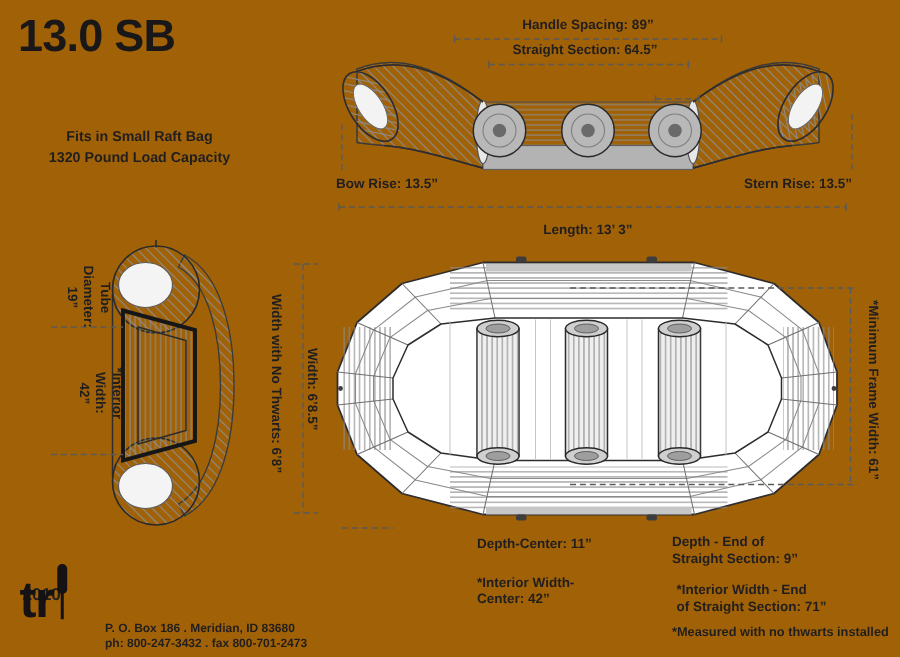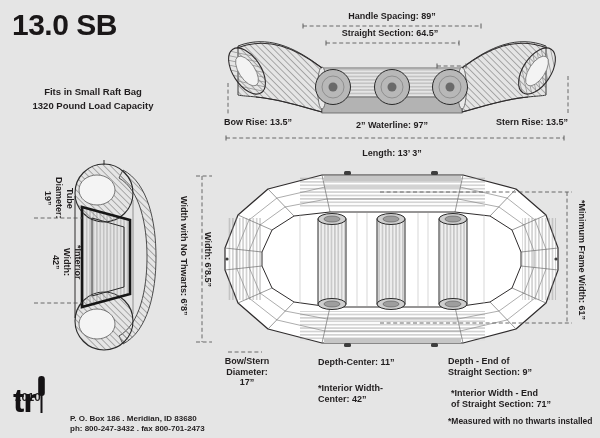--- a/index.html
+++ b/index.html
@@ -1,16 +1,16 @@
 <!DOCTYPE html>
 <html><head>
 <meta charset="utf-8">
 <style>
   html,body{margin:0;padding:0;background:#ffffff;}
-  #page{position:relative;width:600px;height:438px;background:#e5e5e5;overflow:hidden;
+  #page{position:relative;width:600px;height:438px;background:#a16207;overflow:hidden;
         font-family:"Liberation Sans",sans-serif;color:#211e1f;}
   #art{position:absolute;left:0;top:0;}
   .lbl{position:absolute;font-weight:bold;font-size:9px;line-height:10.5px;
        color:#211e1f;white-space:nowrap;}
   .ctr{text-align:center;white-space:normal;}
   .vlbl{position:absolute;writing-mode:vertical-rl;font-weight:bold;font-size:9px;
         color:#211e1f;text-align:center;}
   .vblock{position:absolute;writing-mode:vertical-rl;font-weight:bold;font-size:9px;
           line-height:11px;color:#211e1f;text-align:center;}
   .vblock div{white-space:nowrap;}
@@ -186,44 +186,38 @@
     </g>
   </svg>
 
   <div id="title">13.0 SB</div>
   <div class="sub" style="top:76px">Fits in Small Raft Bag</div>
   <div class="sub" style="top:90px">1320 Pound Load Capacity</div>
 
   <div class="lbl ctr" style="left:292px;top:11px;width:200px">Handle Spacing: 89”</div>
   <div class="lbl ctr" style="left:290px;top:28px;width:200px">Straight Section: 64.5”</div>
   <div class="lbl" style="left:224px;top:117px">Bow Rise: 13.5”</div>
-  <div class="lbl ctr" style="left:292px;top:120px;width:200px">2” Waterline: 97”</div>
   <div class="lbl" style="left:470px;top:117px;width:98px;text-align:right">Stern Rise: 13.5”</div>
   <div class="lbl ctr" style="left:292px;top:148px;width:200px">Length: 13’ 3”</div>
 
   <div class="vblock" style="left:42px;top:174px;height:48px">
     <div>Tube</div>
     <div>Diameter:</div>
     <div>19”</div>
   </div>
   <div class="vblock" style="left:50px;top:238px;height:48px">
     <div>*Interior</div>
     <div>Width:</div>
     <div>42”</div>
   </div>
 
   <div class="vlbl" style="left:179px;top:192px;height:128px">Width with No Thwarts: 6’8”</div>
   <div class="vlbl" style="left:203px;top:226px;height:66px">Width: 6’8.5”</div>
   <div class="vlbl" style="left:577px;top:198px;height:124px">*Minimum Frame Width: 61”</div>
 
-  <div class="lbl ctr" style="left:212px;top:356px;width:70px">
-    <div>Bow/Stern</div>
-    <div>Diameter:</div>
-    <div>17”</div>
-  </div>
   <div class="lbl" style="left:318px;top:357px">Depth-Center: 11”</div>
   <div class="lbl" style="left:318px;top:383px">
     <div>*Interior Width-</div>
     <div>Center: 42”</div>
   </div>
   <div class="lbl" style="left:448px;top:356px">
     <div>Depth - End of</div>
     <div>Straight Section: 9”</div>
   </div>
   <div class="lbl" style="left:451px;top:388px">

